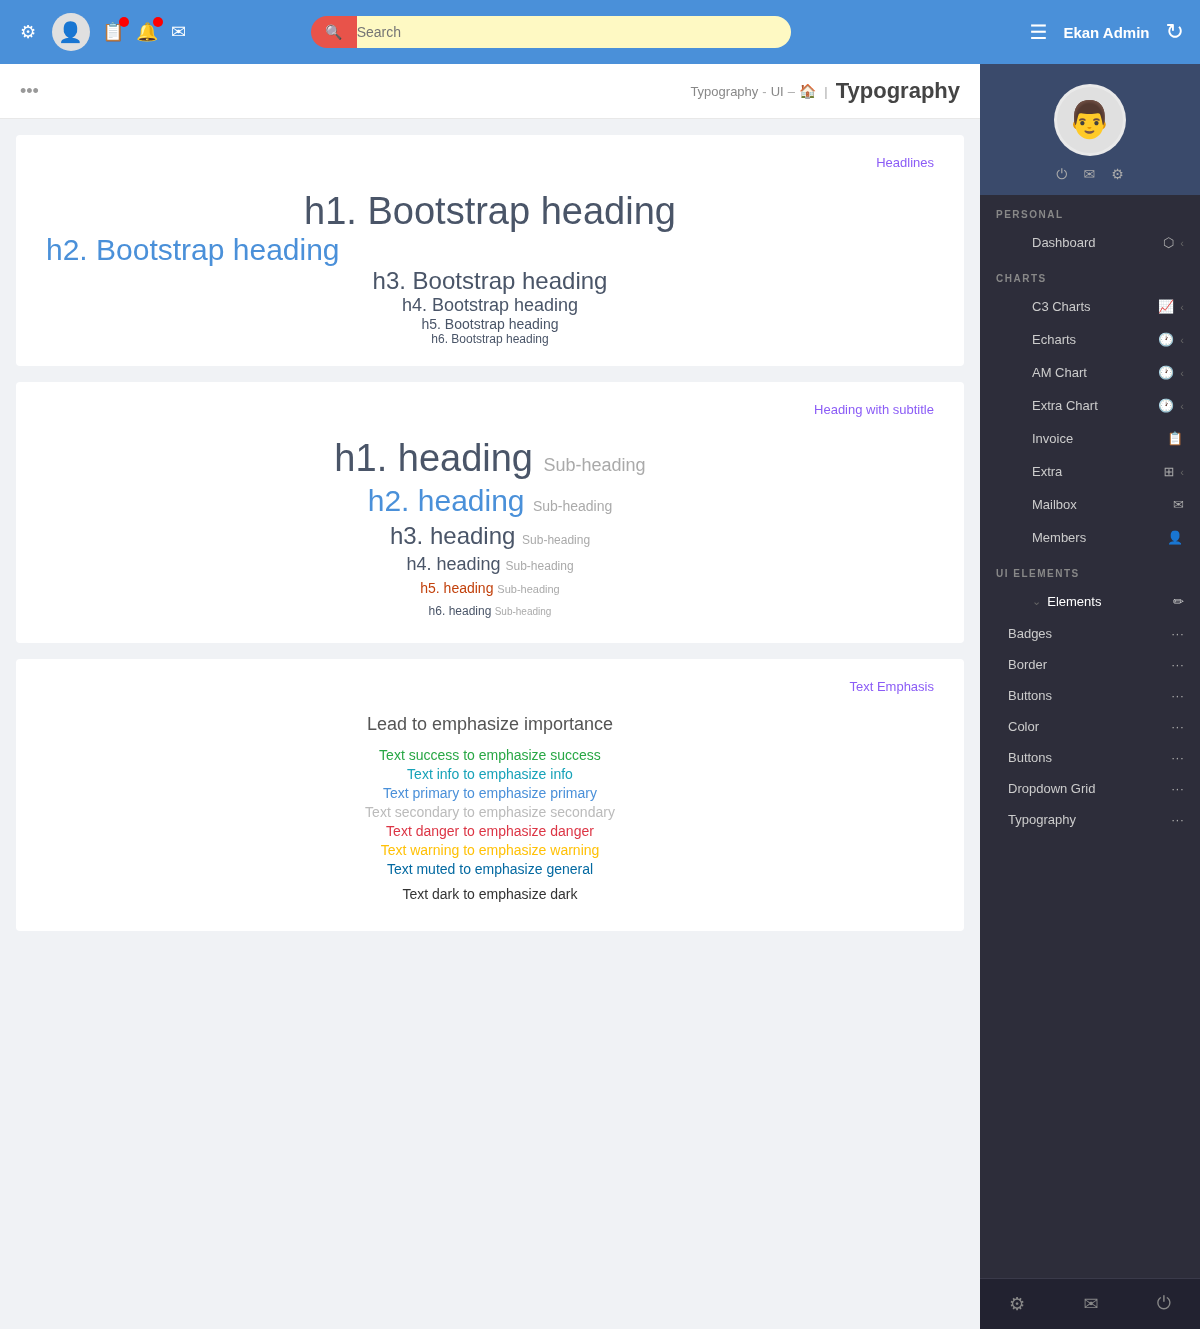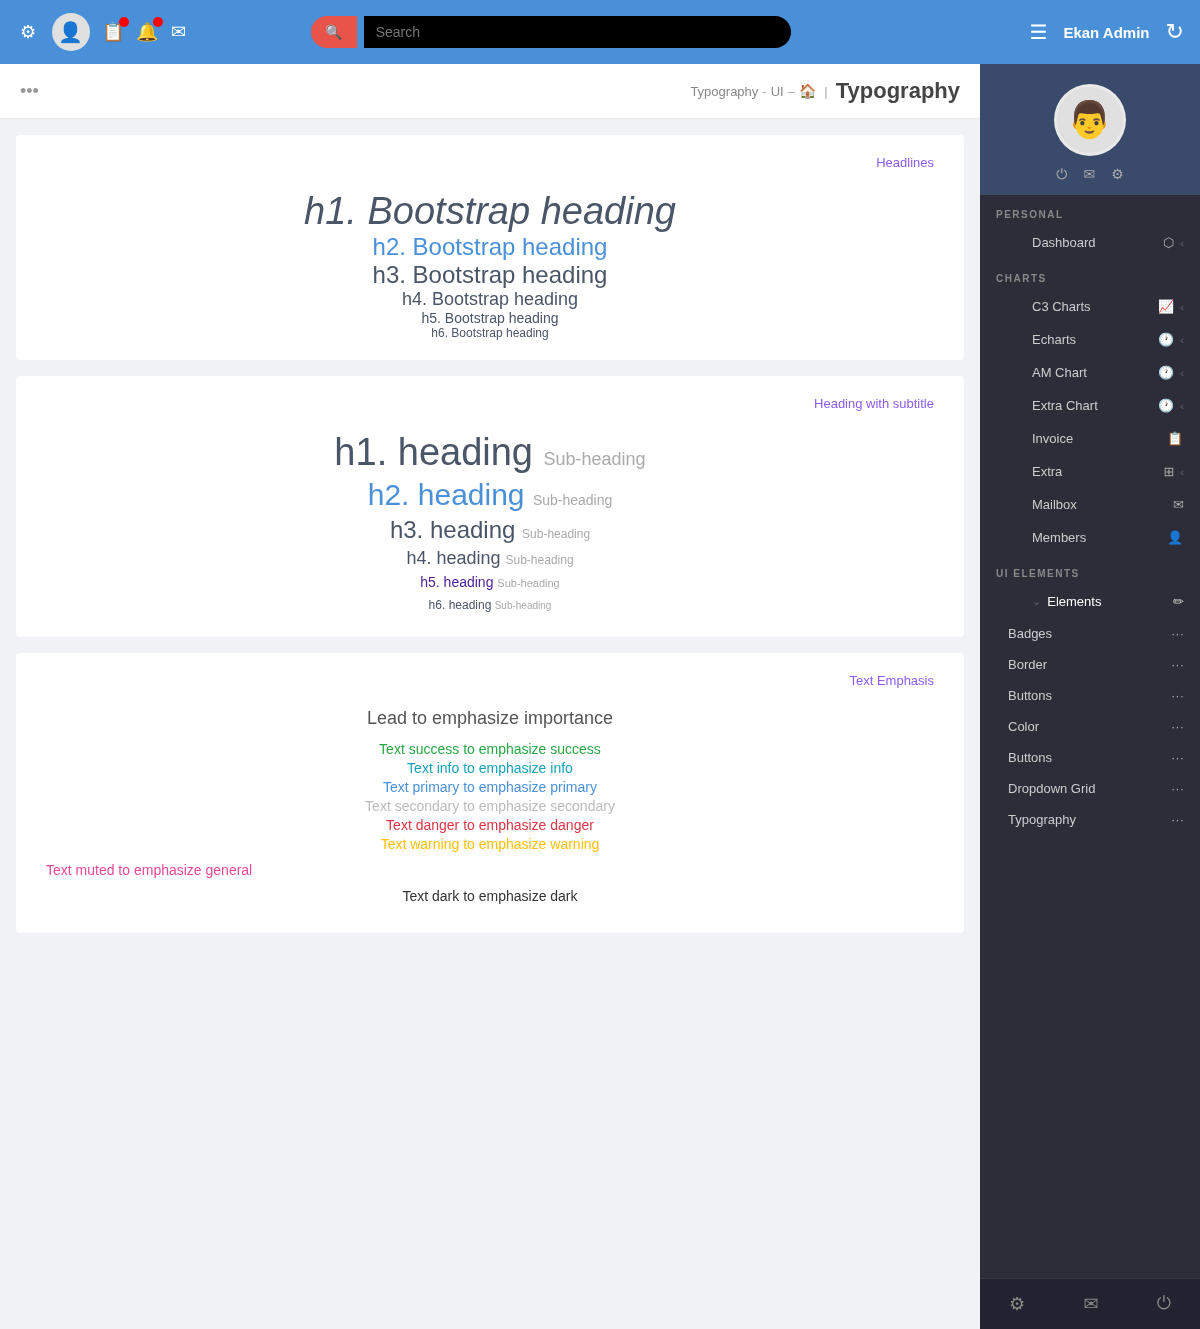--- a/index.html
+++ b/index.html
@@ -38,27 +38,26 @@
       border: none;
       border-radius: 20px 0 0 20px;
       color: white;
       padding: 8px 14px;
       cursor: pointer;
       font-size: 14px;
     }
     .search-input {
       flex: 1;
       border: none;
-      background: #000000;
-      padding: 8px 12px;
+      background: #fef9c3;
+      padding: 8px 0;
       border-radius: 0 20px 20px 0;
       font-size: 14px;
       outline: none;
       color: #888;
-      margin-left: 7px;
     }
     .topnav-right { margin-left: auto; display: flex; align-items: center; gap: 16px; color: white; }
     .topnav-menu-icon { font-size: 20px; cursor: pointer; }
     .admin-name { font-size: 15px; font-weight: 600; text-align: right; }
     .refresh-icon { font-size: 22px; cursor: pointer; }
 
     
     .main-layout {
       display: flex;
       flex: 1;
@@ -99,50 +98,50 @@
     }
     .card:last-child { margin-bottom: 16px; }
     .card-label {
       text-align: right;
       color: #8b5cf6;
       font-size: 13px;
       margin-bottom: 20px;
     }
 
     
-    .h1-bs { font-size: 38px; font-weight: 500; color: #4a5568; text-align: center; font-style: italic; }
-    .h2-bs { font-size: 24px; font-weight: 500; color: #4a90d9; text-align: center; }
+    .h1-bs { font-size: 38px; font-weight: 500; color: #4a5568; text-align: center; }
+    .h2-bs { font-size: 30px; font-weight: 500; color: #4a90d9; text-align: left; }
     .h3-bs { font-size: 24px; font-weight: 500; color: #4a5568; text-align: center; }
     .h4-bs { font-size: 18px; font-weight: 500; color: #4a5568; text-align: center; }
     .h5-bs { font-size: 14px; font-weight: 500; color: #4a5568; text-align: center; }
     .h6-bs { font-size: 12px; font-weight: 500; color: #4a5568; text-align: center; }
 
     
     .heading-sub-row { text-align: center; margin: 4px 0; }
     .heading-sub-main { font-size: 38px; font-weight: 500; color: #4a5568; }
     .heading-sub-small { font-size: 18px; color: #aaa; font-weight: 400; }
     .h2-sub { font-size: 30px; font-weight: 500; color: #4a90d9; }
     .h2-sub-small { font-size: 14px; color: #aaa; }
     .h3-sub { font-size: 24px; font-weight: 500; color: #4a5568; }
     .h3-sub-small { font-size: 12px; color: #aaa; }
     .h4-sub { font-size: 18px; font-weight: 500; color: #4a5568; }
     .h4-sub-small { font-size: 12px; color: #aaa; }
-    .h5-sub { font-size: 14px; font-weight: 500; color: #4c1d95; }
+    .h5-sub { font-size: 14px; font-weight: 500; color: #c2410c; }
     .h5-sub-small { font-size: 11px; color: #aaa; }
     .h6-sub { font-size: 12px; font-weight: 500; color: #4a5568; }
     .h6-sub-small { font-size: 10px; color: #aaa; }
 
     
     .text-success { color: #28a745; text-align: center; margin: 3px 0; font-size: 14px; }
     .text-info { color: #17a2b8; text-align: center; margin: 3px 0; font-size: 14px; }
     .text-primary { color: #4a90d9; text-align: center; margin: 3px 0; font-size: 14px; }
     .text-secondary { color: #bbb; text-align: center; margin: 3px 0; font-size: 14px; }
     .text-danger { color: #dc3545; text-align: center; margin: 3px 0; font-size: 14px; }
     .text-warning { color: #ffc107; text-align: center; margin: 3px 0; font-size: 14px; }
-    .text-muted { color: #ec4899; margin: 10px 0; font-size: 14px; }
+    .text-muted { color: #0369a1; text-align: center; margin: 3px 0; font-size: 14px; }
     .text-dark { color: #333; text-align: center; margin: 9px 0; font-size: 14px; }
     .text-lead { text-align: center; color: #555; font-size: 18px; font-weight: 300; margin: 8px 0 12px; }
 
     
     .right-sidebar {
       width: 220px;
       background: #2d2d3a;
       display: flex;
       flex-direction: column;
       overflow-y: auto;

